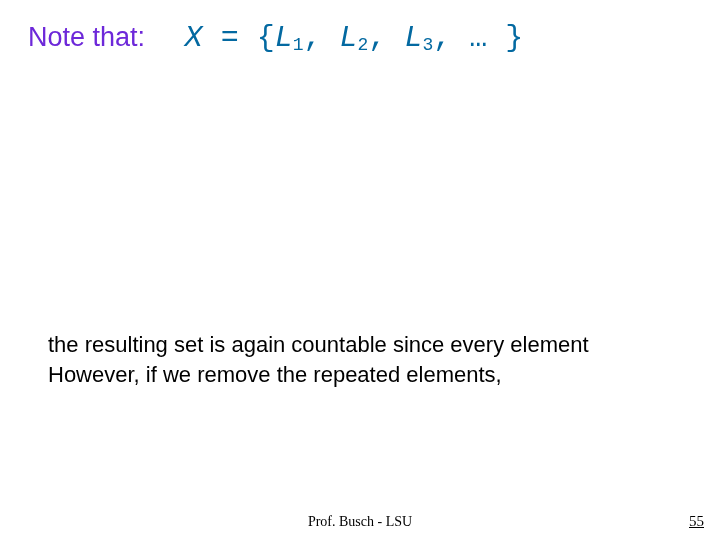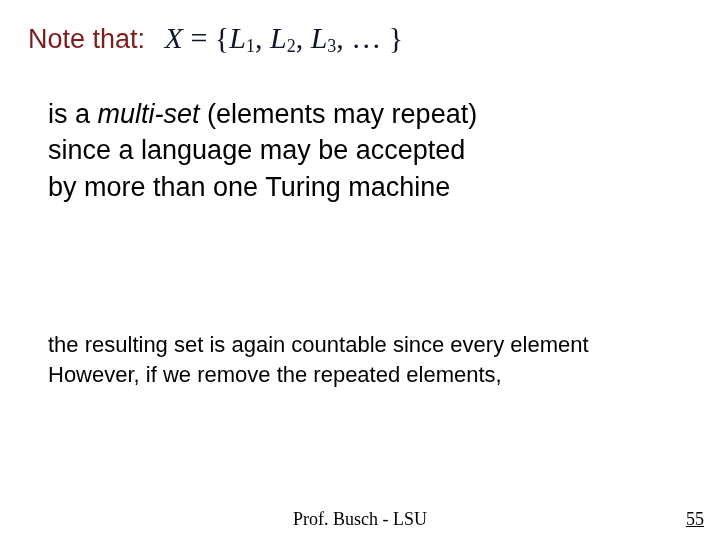--- a/index.html
+++ b/index.html
@@ -20,28 +20,28 @@
   }
   .heading-line {
     position: absolute;
     top: 20px;
     left: 28px;
     right: 28px;
     font-size: 27px;
     line-height: 1.2;
   }
   .note-that {
-    color: #7f1d1d;
+    color: #6d28d9;
   }
   .math {
-    font-family: Liberation Serif, serif;
+    font-family: Liberation Mono, monospace;
     font-style: italic;
     font-size: 30px;
-    color: #0f172a;
-    margin-left: 12px;
+    color: #0369a1;
+    margin-left: 32px;
   }
   .math .roman {
     font-style: normal;
   }
   .math .sub {
     font-size: 18px;
     vertical-align: -4px;
     font-style: normal;
   }
   .body1 {
@@ -63,29 +63,29 @@
     right: 40px;
     font-size: 22px;
     line-height: 1.35;
     color: #000;
   }
   .footer {
     position: absolute;
     bottom: 10px;
     width: 720px;
     text-align: center;
-    font-size: 18px;
+    font-size: 14px;
     font-family: "Times New Roman", Times, serif;
     color: #000;
   }
   .pagenum {
     position: absolute;
     bottom: 10px;
     right: 16px;
-    font-size: 18px;
+    font-size: 15px;
     font-family: "Times New Roman", Times, serif;
     color: #000;
     text-decoration: underline;
   }
 </style>
 </head>
 <body>
 
 <div class="slide">
 
@@ -95,27 +95,20 @@
       <span>X</span>
       <span class="roman">=</span>
       <span class="roman">{</span><span>L</span><span class="sub">1</span><span class="roman">,</span>
       <span>L</span><span class="sub">2</span><span class="roman">,</span>
       <span>L</span><span class="sub">3</span><span class="roman">,</span>
       <span class="roman">…</span>
       <span class="roman">}</span>
     </span>
   </div>
 
-  <div class="body1">
-    <div>
-      <span>is a </span><em>multi-set</em><span> (elements may repeat)</span>
-    </div>
-    <div>since a language may be accepted</div>
-    <div>by more than one Turing machine</div>
-  </div>
 
   <div class="body2">
     <div>the resulting set is again countable since every element</div>
     <div>However, if we remove the repeated elements,</div>
   </div>
 
   <div class="footer">Prof. Busch - LSU</div>
   <div class="pagenum">55</div>
 
 </div>

